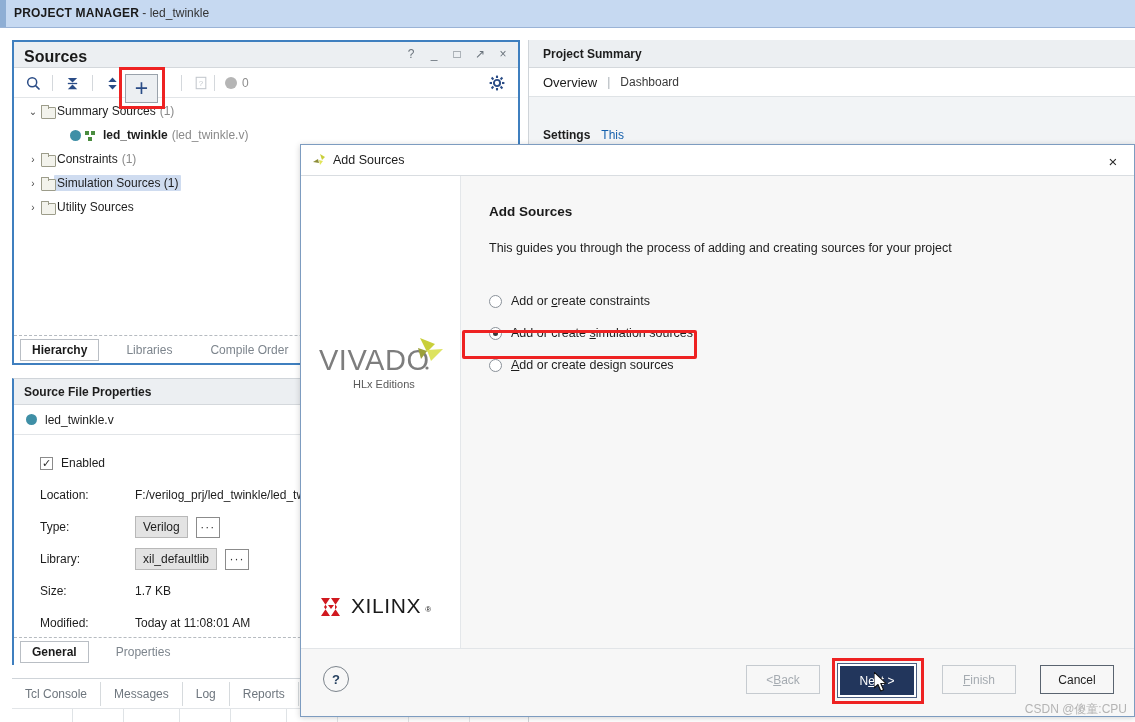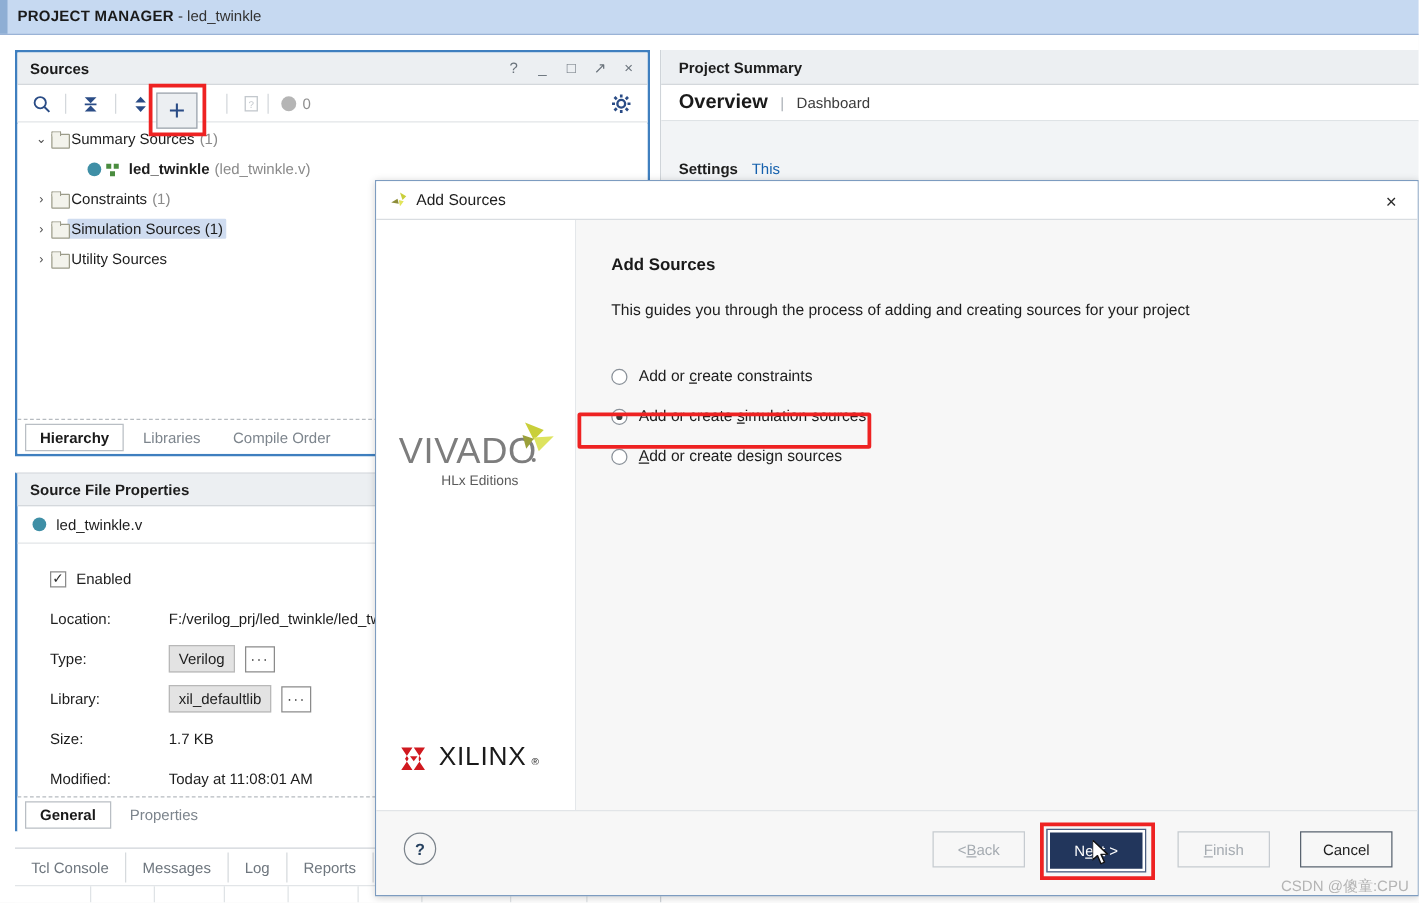--- a/index.html
+++ b/index.html
@@ -56,21 +56,21 @@
     left: 0; top: 0;
     width: 100%; height: 26px;
     background: #eceff2;
     border-bottom: 1px solid #d4d8dc;
     box-sizing: border-box;
   }
   #sources-titlebar .ttl {
     position: absolute;
     left: 10px; top: 6px;
     font-weight: bold;
-    font-size: 12px;
+    font-size: 16px;
     color: #1a1a1a;
   }
   .wincontrols {
     position: absolute;
     right: 8px; top: 4px;
     display: flex;
     gap: 9px;
     align-items: center;
     color: #5a6570;
   }
@@ -218,21 +218,21 @@
     background: #ffffff;
     box-sizing: border-box;
     display: flex;
     align-items: center;
     padding-left: 6px;
   }
   .htab {
     font-size: 12px;
     color: #7d858d;
     padding: 3px 11px;
-    margin-right: 4px;
+    margin-right: 16px;
   }
   .htab.active {
     color: #1a1a1a;
     font-weight: bold;
     border: 1px solid #b9bec4;
     background: #ffffff;
   }
 
   
   #props-panel {
@@ -390,21 +390,21 @@
     left: 0; top: 28px;
     width: 100%; height: 29px;
     background: #ffffff;
     border-bottom: 1px solid #dfe3e6;
     box-sizing: border-box;
     display: flex;
     align-items: center;
     padding-left: 14px;
     gap: 10px;
   }
-  #summary-subbar .ov { font-weight: bold; font-size: 16px; color: #1a1a1a; }
+  #summary-subbar .ov { font-weight: normal; font-size: 13px; color: #1a1a1a; }
   #summary-subbar .bar { color: #aab0b6; }
   #summary-subbar .db { color: #3a3a3a; font-size: 12px; }
   #summary-settings {
     position: absolute;
     left: 14px; top: 88px;
     display: flex;
     align-items: center;
     gap: 11px;
   }
   #summary-settings .st { font-weight: bold; font-size: 12px; }

